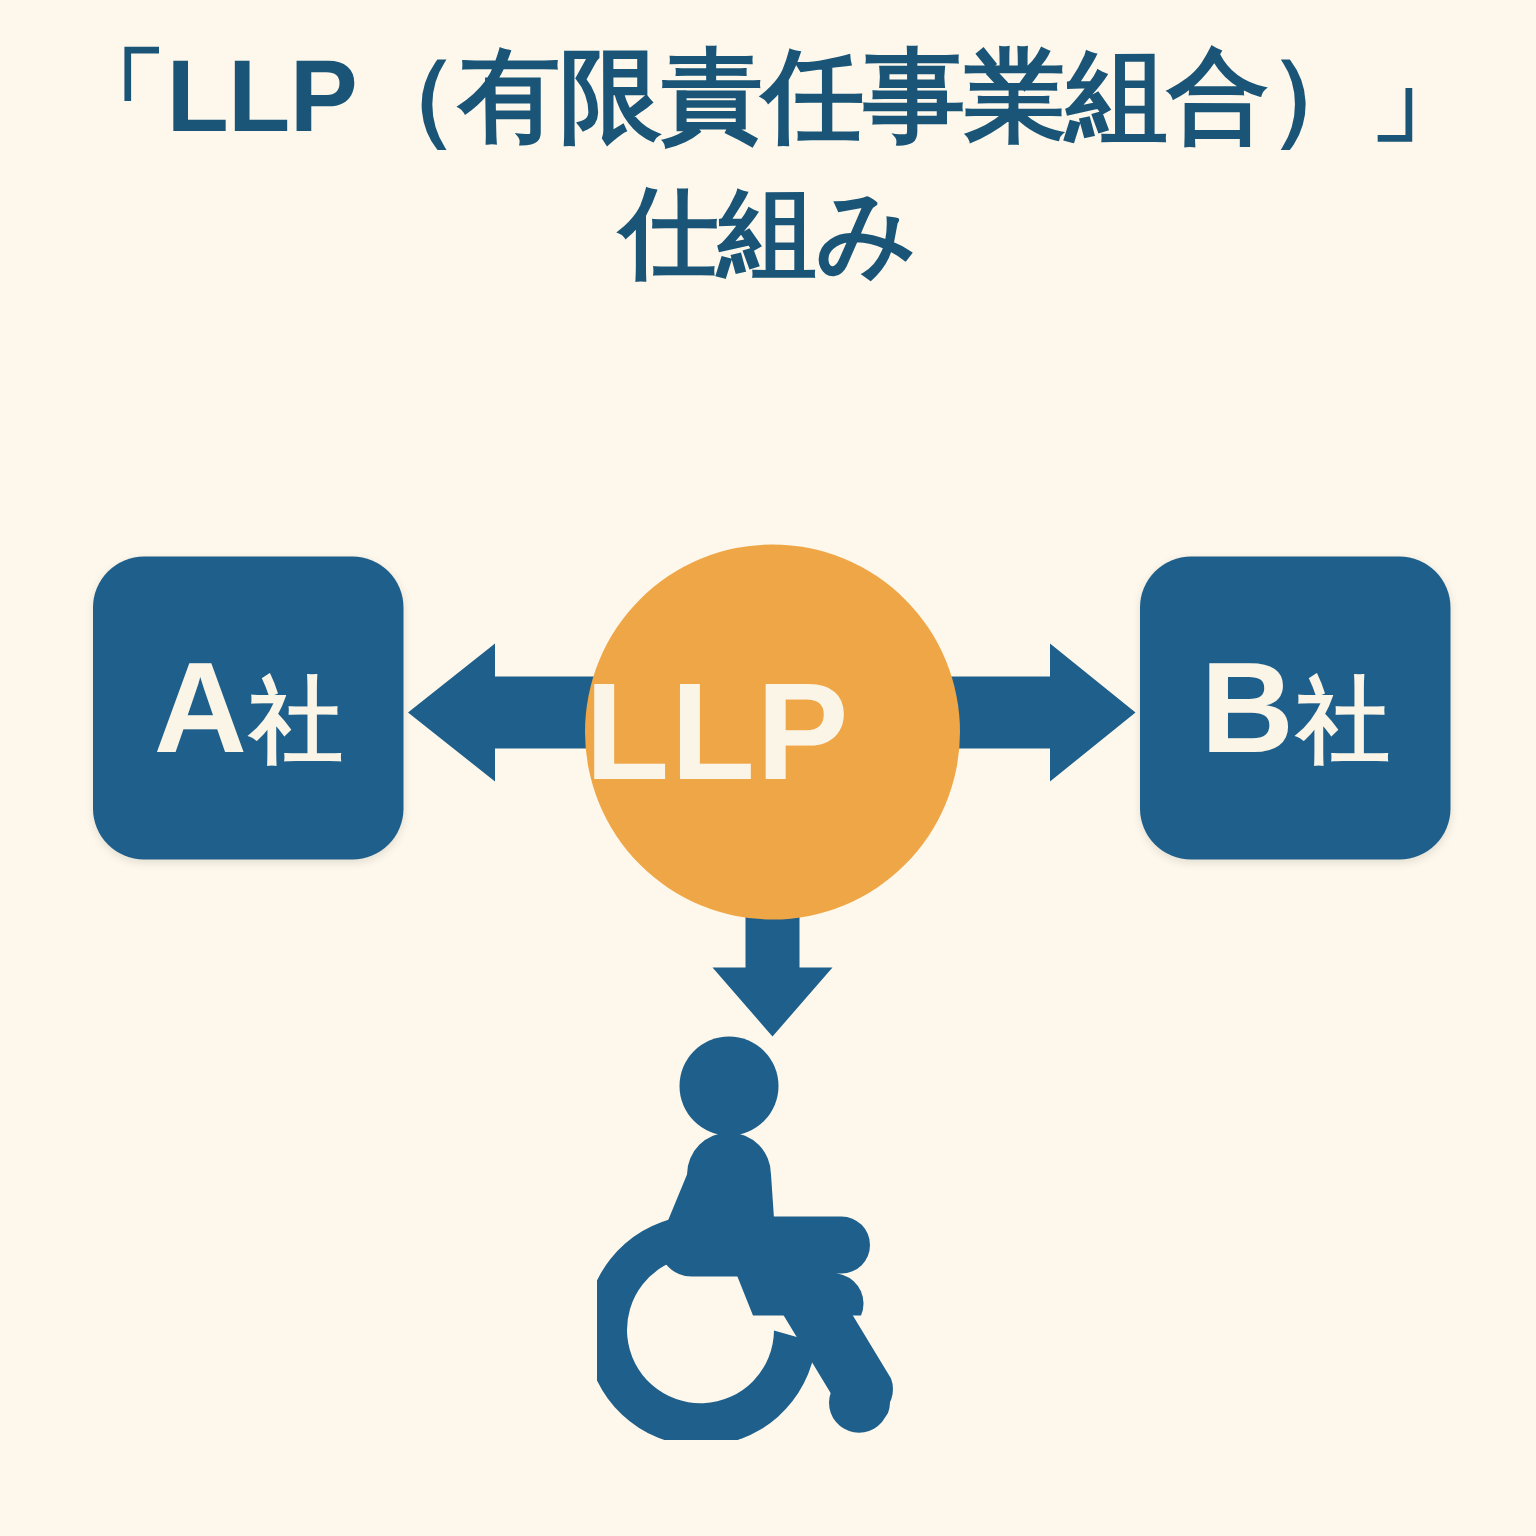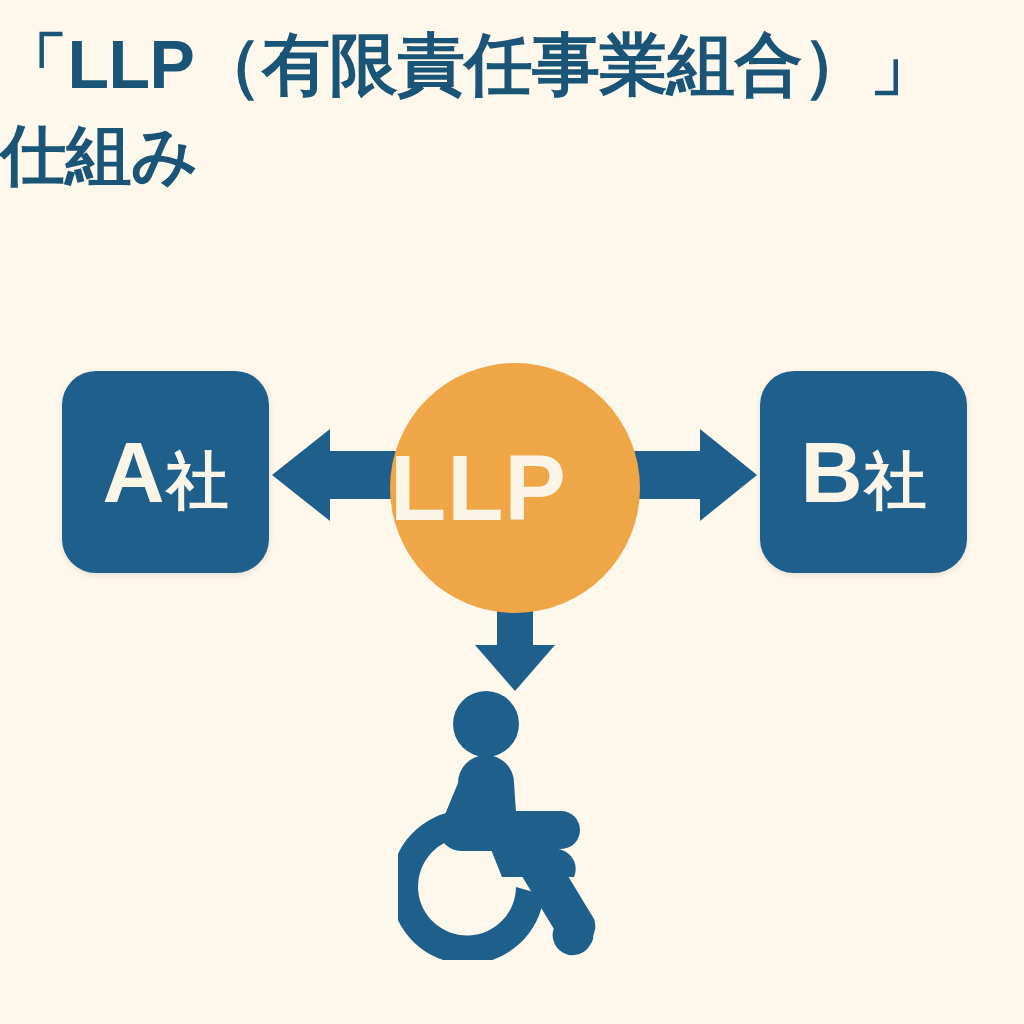--- a/index.html
+++ b/index.html
@@ -20,20 +20,21 @@
     background: #FDF8EB;
     overflow: hidden;
   }
 
   
   #title-block {
     position: absolute;
     top: 30px;
     left: 0;
     width: 1024px;
+    text-align: center;
     color: #1A5578;
     font-weight: bold;
     letter-spacing: -0.5px;
     line-height: 1.0;
   }
   .title-line {
     display: block;
     white-space: nowrap;
   }
   #title-line-1 {

